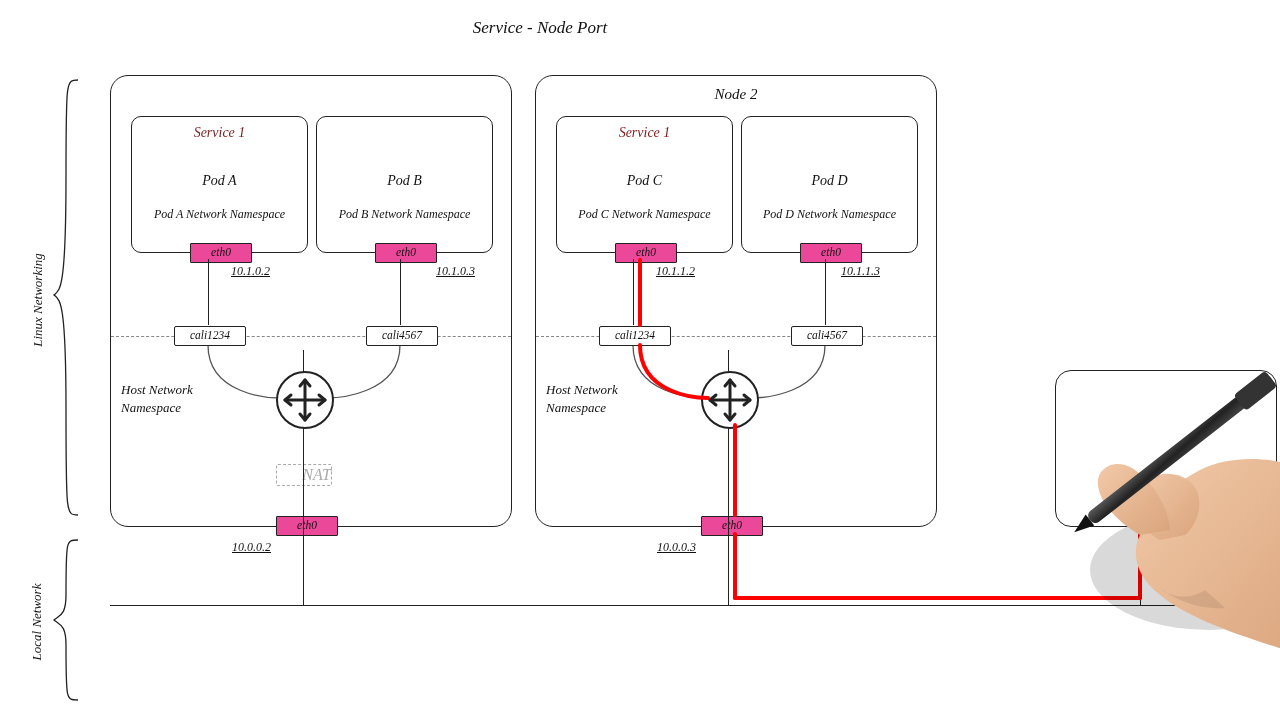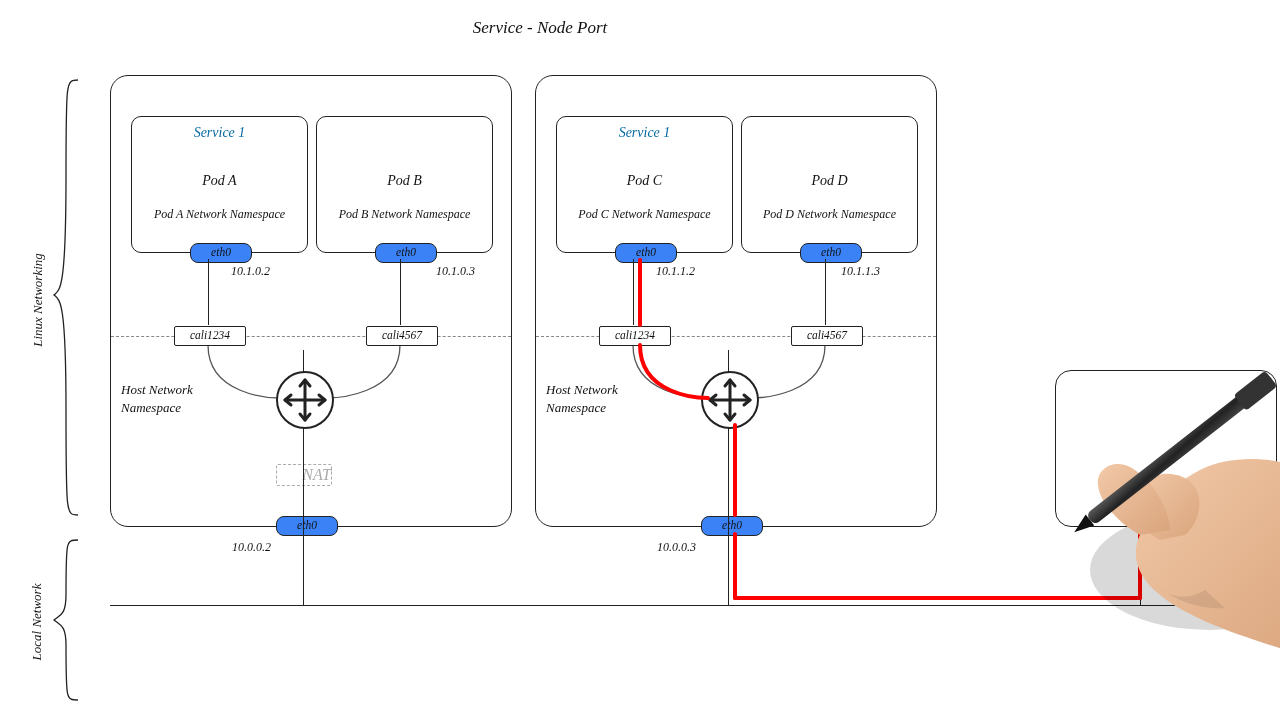--- a/index.html
+++ b/index.html
@@ -35,59 +35,60 @@
   .pod-box {
     position: absolute;
     border: 1.5px solid #222;
     border-radius: 10px;
     background: #fff;
   }
   .svc-label {
     position: absolute;
     left: 0; right: 0; top: 8px;
     text-align: center;
-    color: #0369a1;
+    color: #7f1d1d;
     font-size: 14px;
   }
   .pod-name {
     position: absolute;
     left: 0; right: 0; top: 56px;
     text-align: center;
     font-size: 14px;
   }
   .ns-label {
     position: absolute;
     left: 0; right: 0; top: 90px;
     text-align: center;
     font-size: 12px;
   }
   .eth-chip {
     position: absolute;
     border: 1.2px solid #222;
-    background: #3b82f6;
+    background: #ec4899;
     font-size: 11.5px;
     text-align: center;
     height: 18px;
     line-height: 17px;
-    border-radius: 8px;
+    border-radius: 1px;
   }
   .cali-chip {
     position: absolute;
     border: 1.2px solid #222;
     background: #fff;
     font-size: 11.5px;
     text-align: center;
     height: 18px;
     line-height: 17px;
     border-radius: 2px;
     z-index: 4;
   }
   .ip-label {
     position: absolute;
     font-size: 12px;
+    text-decoration: underline;
   }
   .host-ns-label {
     position: absolute;
     font-size: 13px;
     line-height: 1.4;
   }
   .nat-box {
     position: absolute;
     border: 1.2px dashed #aaa;
     color: #aaa;
@@ -214,20 +215,21 @@
 <div class="vline" style="left:303px; top:350px; height:38px;"></div>
 <div class="vline" style="left:303px; top:409px; height:31px;"></div>
 <div class="ip-label" style="left:232px; top:540px;">10.0.0.2</div>
 
 <svg class="overlay">
   <path d="M208 345 C208 395 270 398 280 398" fill="none" stroke="#555" stroke-width="1.3"></path>
   <path d="M400 345 C400 395 336 398 326 398" fill="none" stroke="#555" stroke-width="1.3"></path>
 </svg>
 
 <div class="abs node-box" style="left:535px; top:75px; width:400px; height:450px;">
+  <div class="node-title">Node 2</div>
 
   <div class="pod-box" style="left:20px; top:40px; width:175px; height:135px;">
     <div class="svc-label">Service 1</div>
     <div class="pod-name">Pod C</div>
     <div class="ns-label">Pod C Network Namespace</div>
     <div class="eth-chip" style="left:58px; top:126px; width:60px;">eth0</div>
   </div>
 
   <div class="pod-box" style="left:205px; top:40px; width:175px; height:135px;">
     <div class="pod-name">Pod D</div>

